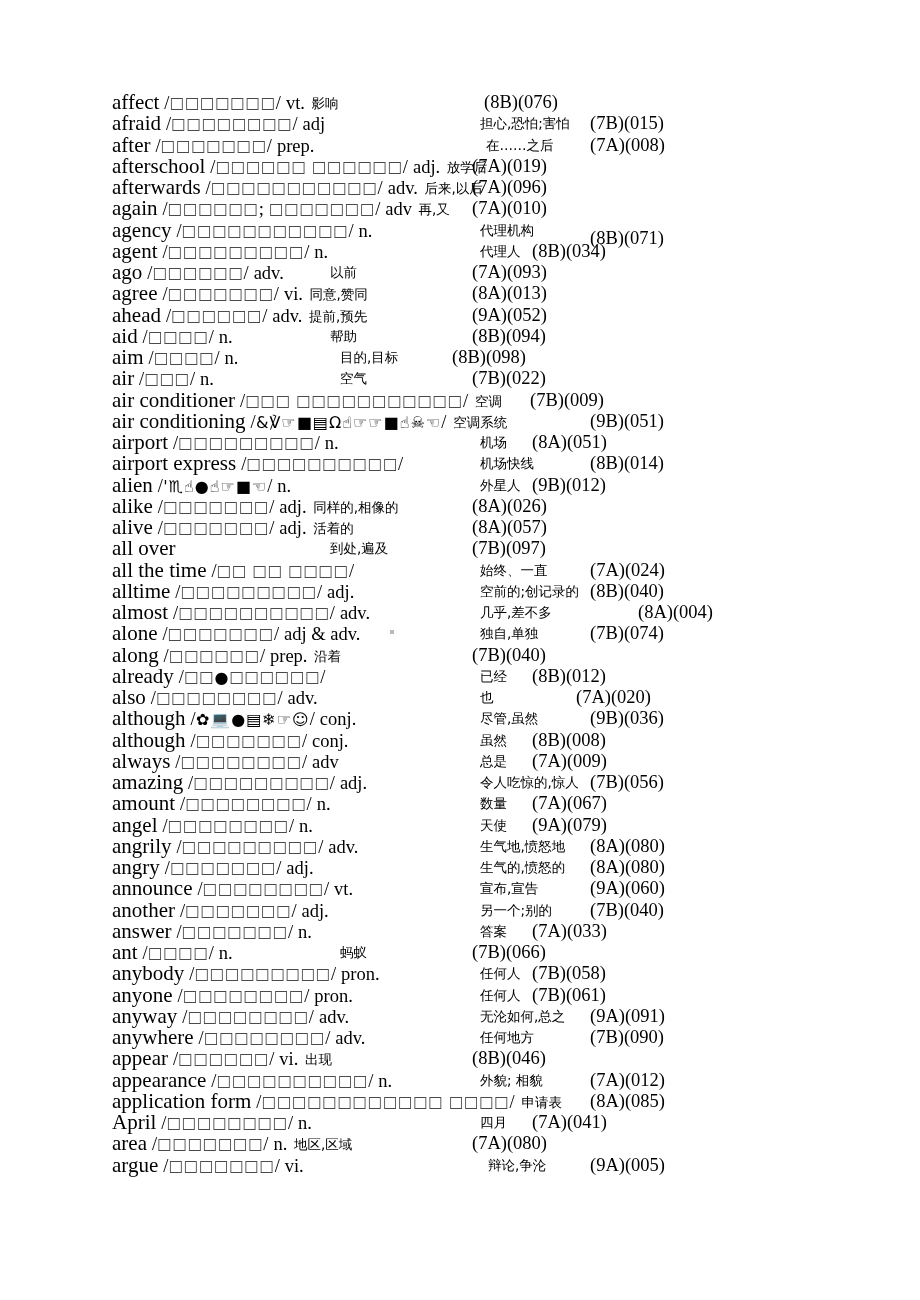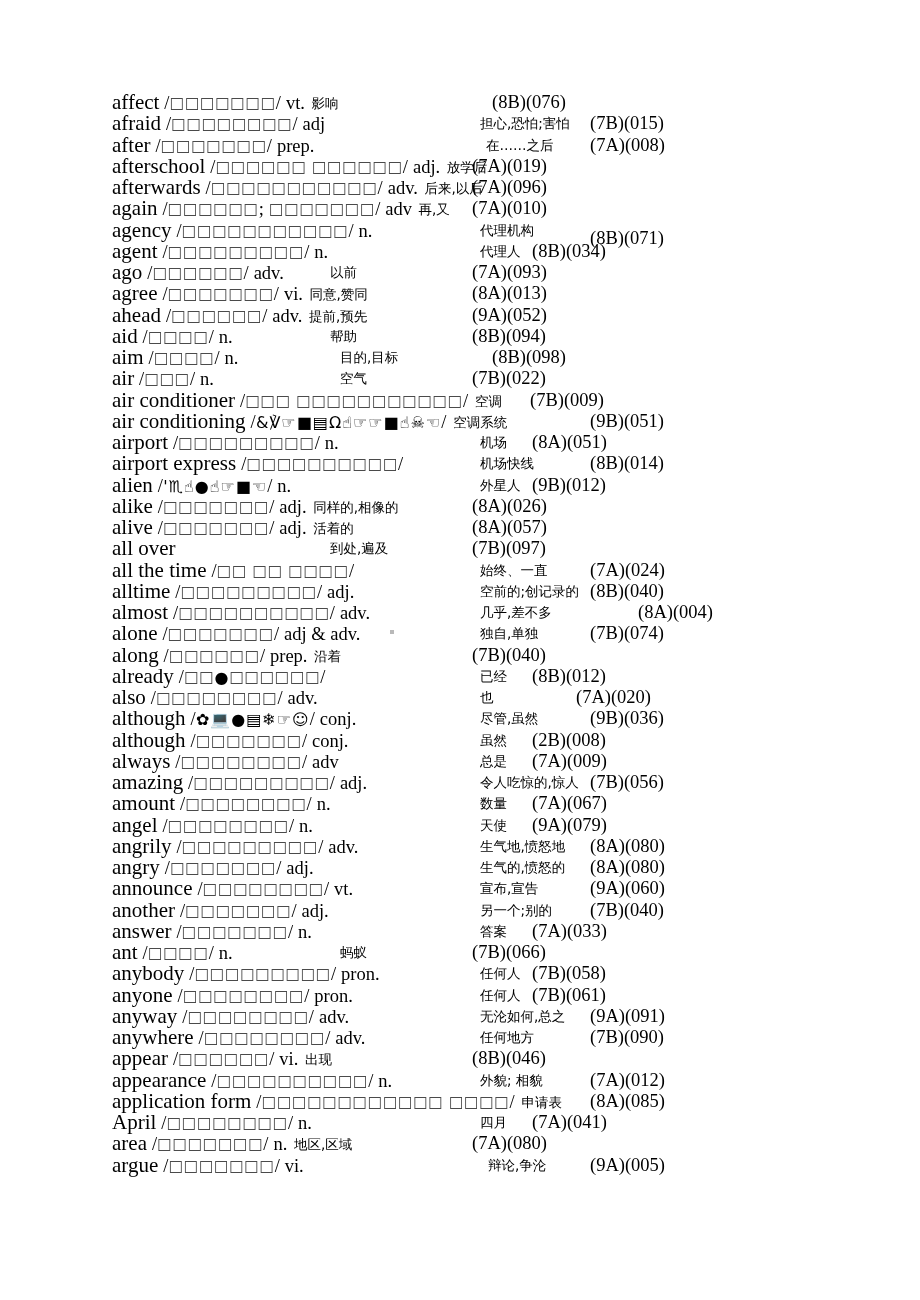--- a/index.html
+++ b/index.html
@@ -106,21 +106,21 @@
 </head>
 <body>
 
 <div id="page">
 
   <div class="speck" style="left:390px; top:630px;"></div>
 
   <div id="entry-list">
       <div class="entry-row">
         <span class="lex"><span class="headword">affect</span><span class="phon"> /<span class="tofu">□□□□□□□</span>/</span> <span class="pos">vt.</span> <span class="inline-gloss">影响</span></span>
-        <span class="code" style="left: 380px; text-align: right;">(8B)(076)</span>
+        <span class="code" style="left: 372px; text-align: right;">(8B)(076)</span>
       </div>
       <div class="entry-row">
         <span class="lex"><span class="headword">afraid</span><span class="phon"> /<span class="tofu">□□□□□□□□</span>/</span> <span class="pos">adj</span></span>
         <span class="gloss" style="left: 368px;">担心,恐怕;害怕</span>
         <span class="code" style="left: 478px;">(7B)(015)</span>
       </div>
       <div class="entry-row">
         <span class="lex"><span class="headword">after</span><span class="phon"> /<span class="tofu">□□□□□□□</span>/</span> <span class="pos">prep.</span></span>
         <span class="gloss" style="left: 374px;">在……之后</span>
         <span class="code" style="left: 478px;">(7A)(008)</span>
@@ -161,21 +161,21 @@
         <span class="code" style="left: 360px;">(9A)(052)</span>
       </div>
       <div class="entry-row">
         <span class="lex"><span class="headword">aid</span><span class="phon"> /<span class="tofu">□□□□</span>/</span> <span class="pos">n.</span></span>
         <span class="gloss" style="left: 218px;">帮助</span>
         <span class="code" style="left: 360px;">(8B)(094)</span>
       </div>
       <div class="entry-row">
         <span class="lex"><span class="headword">aim</span><span class="phon"> /<span class="tofu">□□□□</span>/</span> <span class="pos">n.</span></span>
         <span class="gloss" style="left: 228px;">目的,目标</span>
-        <span class="code" style="left: 380px;">(8B)(098)</span>
+        <span class="code" style="left: 340px;">(8B)(098)</span>
       </div>
       <div class="entry-row">
         <span class="lex"><span class="headword">air</span><span class="phon"> /<span class="tofu">□□□</span>/</span> <span class="pos">n.</span></span>
         <span class="gloss" style="left: 228px;">空气</span>
         <span class="code" style="left: 360px;">(7B)(022)</span>
       </div>
       <div class="entry-row">
         <span class="lex"><span class="headword">air conditioner</span><span class="phon"> /<span class="tofu">□□□ □□□□□□□□□□□</span>/</span> <span class="inline-gloss">空调</span></span>
         <span class="code" style="left: 418px;">(7B)(009)</span>
       </div>
@@ -246,21 +246,21 @@
         <span class="code" style="left: 420px; margin-left: 44px;">(7A)(020)</span>
       </div>
       <div class="entry-row">
         <span class="lex"><span class="headword">although</span><span class="phon"> /<span class="ding">✿💻●▤❄☞☺</span>/</span> <span class="pos">conj.</span></span>
         <span class="gloss" style="left: 368px;">尽管,虽然</span>
         <span class="code" style="left: 478px;">(9B)(036)</span>
       </div>
       <div class="entry-row">
         <span class="lex"><span class="headword">although</span><span class="phon"> /<span class="tofu">□□□□□□□</span>/</span> <span class="pos">conj.</span></span>
         <span class="gloss" style="left: 368px;">虽然</span>
-        <span class="code" style="left: 420px;">(2B)(008)</span>
+        <span class="code" style="left: 420px;">(8B)(008)</span>
       </div>
       <div class="entry-row">
         <span class="lex"><span class="headword">always</span><span class="phon"> /<span class="tofu">□□□□□□□□</span>/</span> <span class="pos">adv</span></span>
         <span class="gloss" style="left: 368px;">总是</span>
         <span class="code" style="left: 420px;">(7A)(009)</span>
       </div>
       <div class="entry-row">
         <span class="lex"><span class="headword">amazing</span><span class="phon"> /<span class="tofu">□□□□□□□□□</span>/</span> <span class="pos">adj.</span></span>
         <span class="gloss" style="left: 368px;">令人吃惊的,惊人</span>
         <span class="code" style="left: 478px;">(7B)(056)</span>

